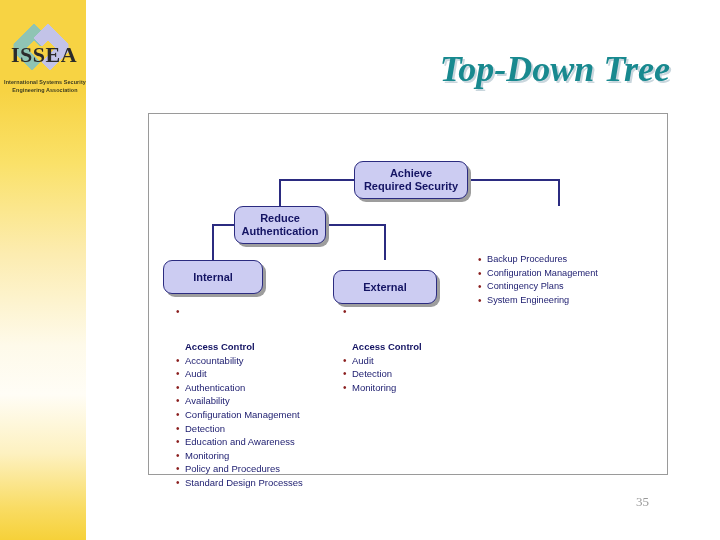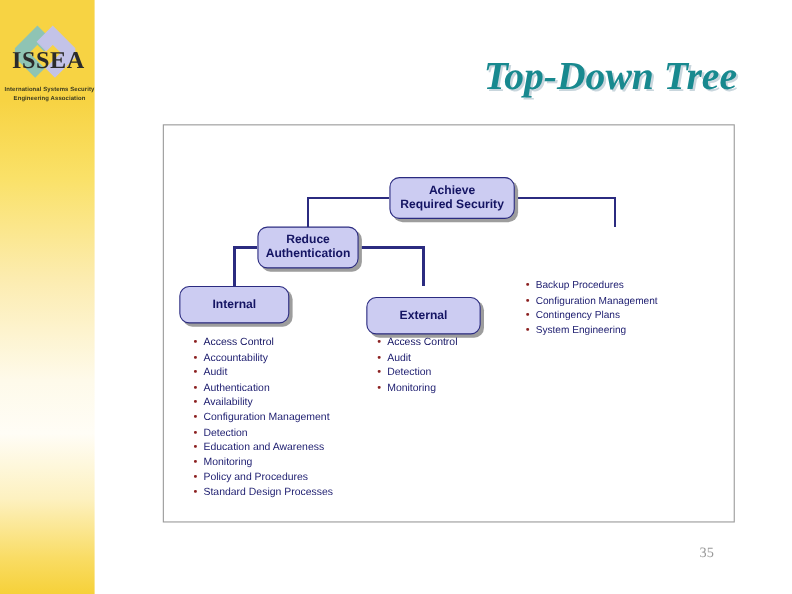--- a/index.html
+++ b/index.html
@@ -99,21 +99,21 @@
 
   
   .blist{position:absolute;font-family:"Liberation Sans", sans-serif;}
   .blist .row{
     display:flex;align-items:flex-start;
     font-size:9.5px;line-height:13.6px;color:#1b1b6e;white-space:nowrap;
   }
   .blist .bullet{
     width:9px;flex:0 0 9px;color:#8b2020;font-size:10px;line-height:13.6px;
   }
-  .blist .row.bold .txt{font-weight:normal;color:#141463;}
+  .blist .row.bold .txt{font-weight:bold;color:#141463;margin-top:35px;}
 
   .list-internal{left:28px;top:192px;}
   .list-external{left:195px;top:192px;}
   .list-impact{left:330px;top:140px;}
   .list-impact .row{font-size:9.2px;line-height:13.4px;}
   .list-impact .bullet{color:#8b2020;}
 
   
   .pageno{
     position:absolute;left:636px;top:494px;

